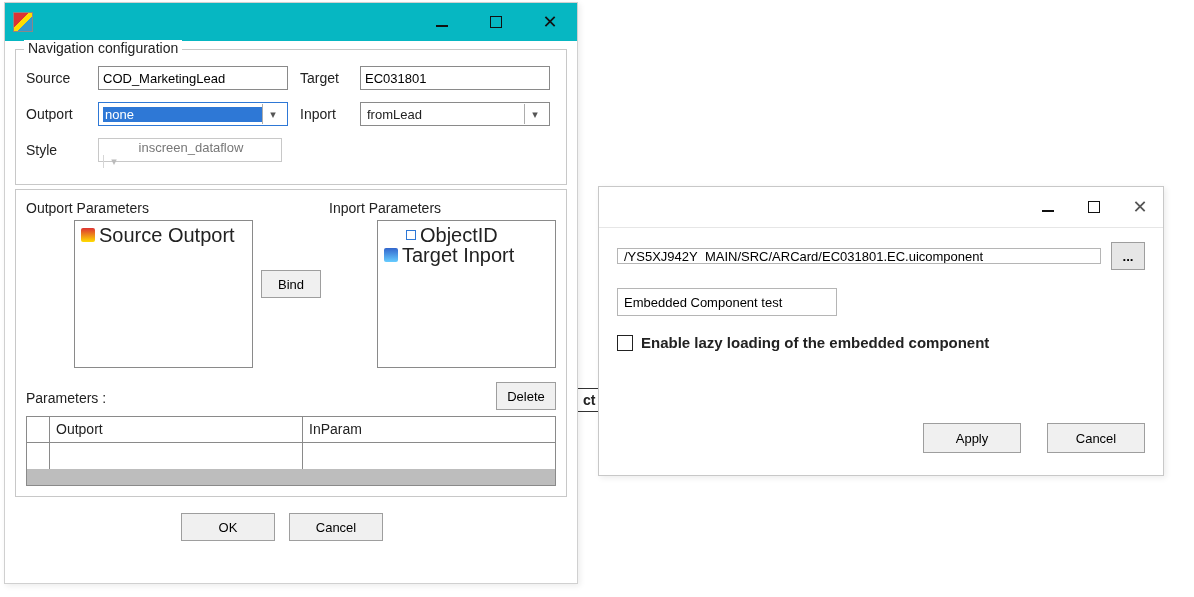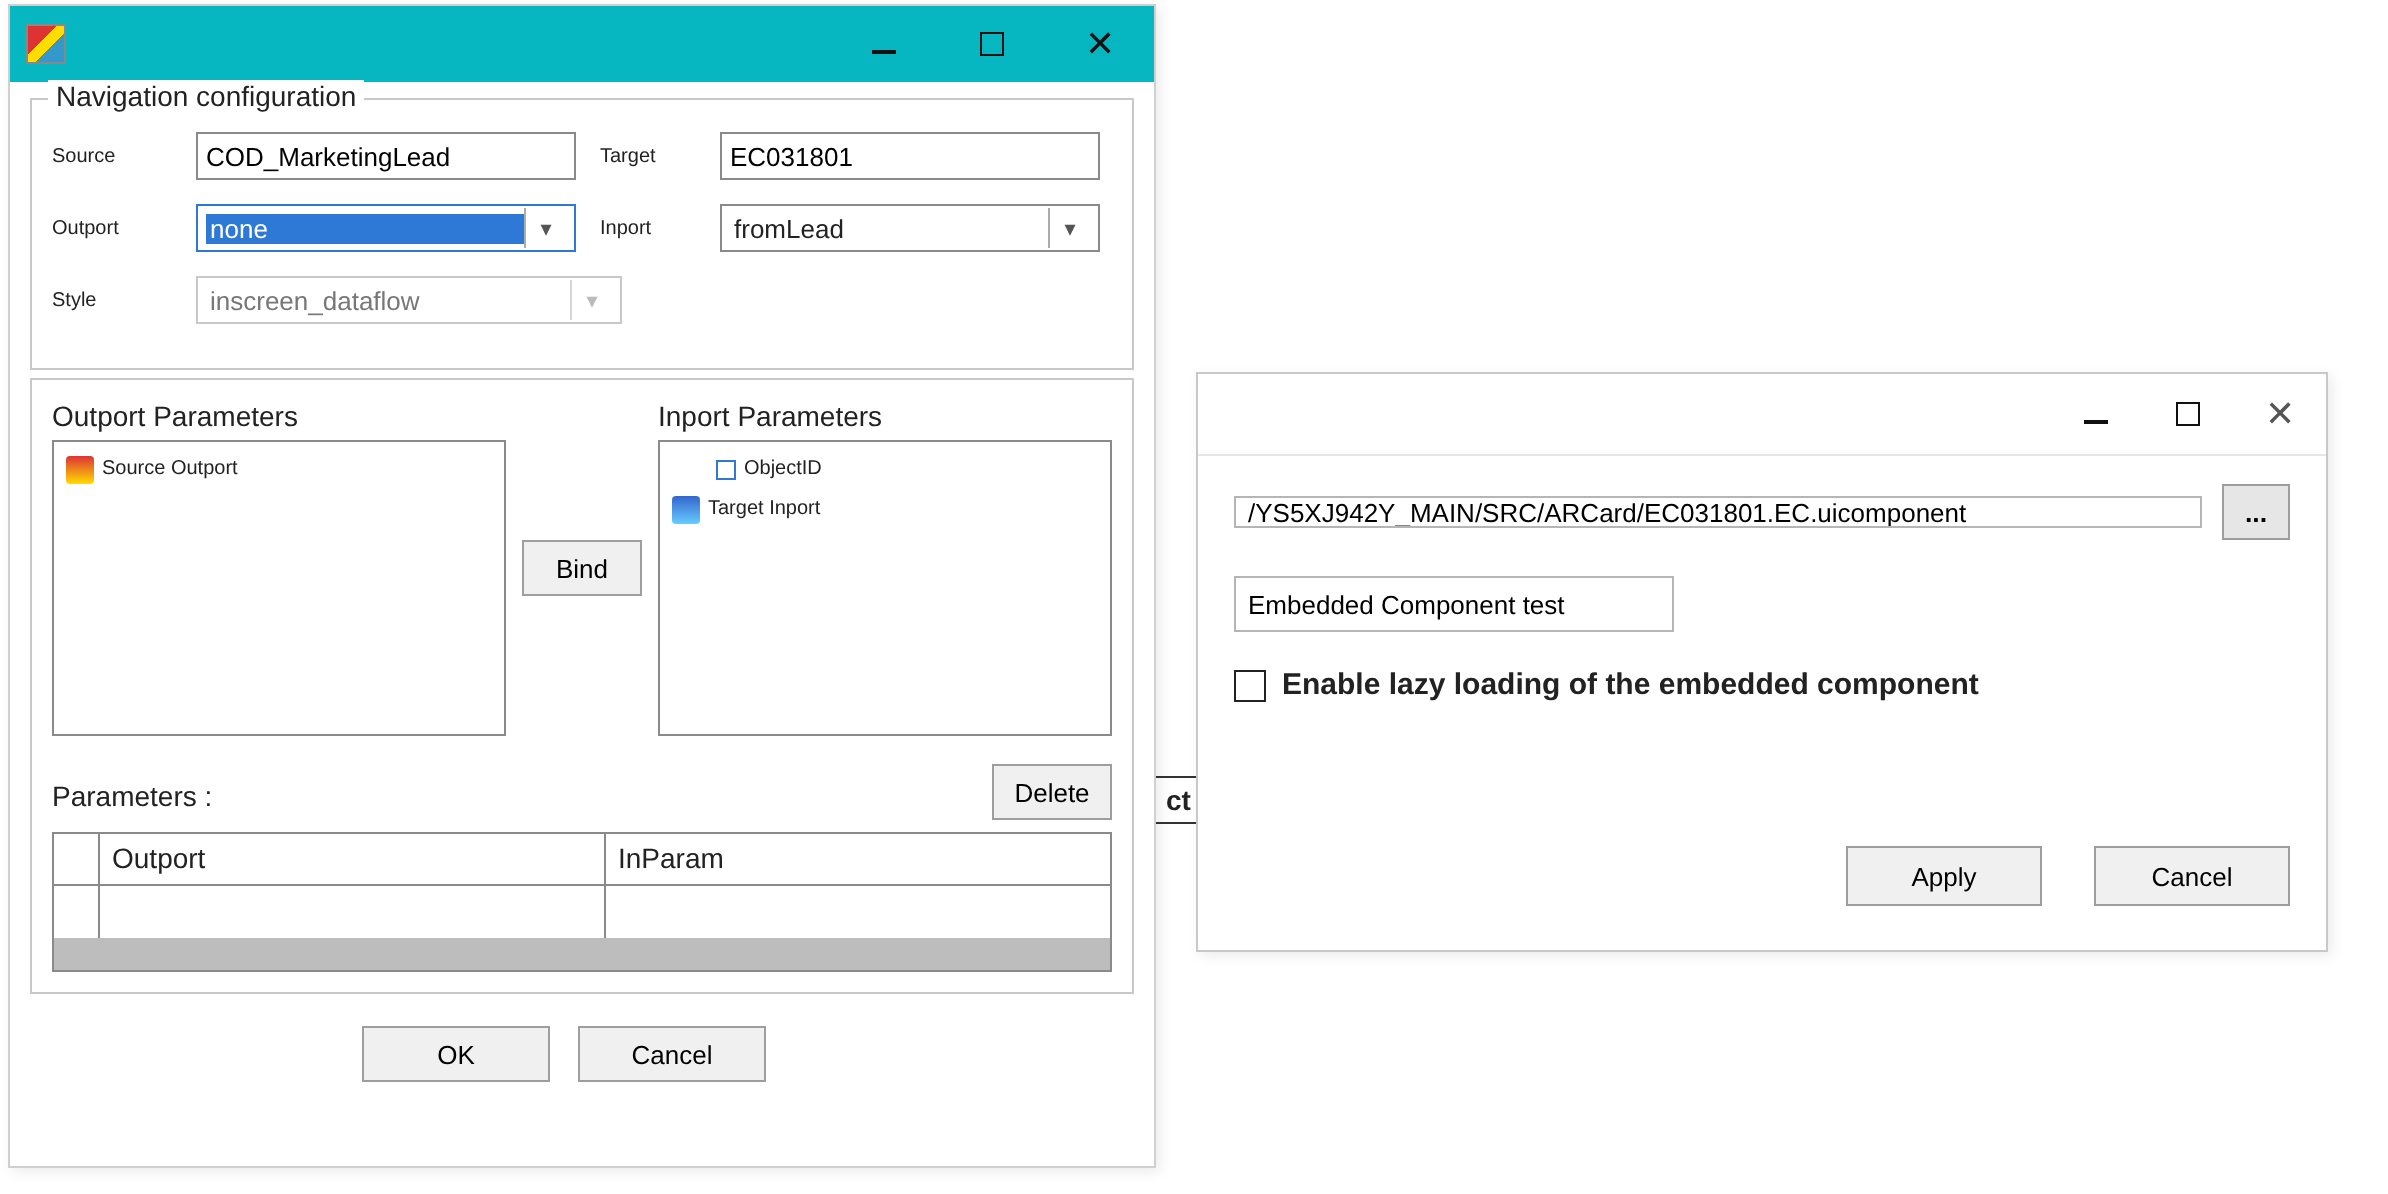--- a/index.html
+++ b/index.html
@@ -70,21 +70,21 @@
     font-size: 14px;
   }
 
   .form-row {
     display: flex;
     align-items: center;
     margin-bottom: 12px;
   }
   .form-row label.lbl {
     width: 72px;
-    font-size: 10px;
+    font-size: 14px;
   }
   .form-row label.lbl.mid {
     width: 60px;
     margin-left: 12px;
   }
   input.txt, .combo {
     height: 24px;
     box-sizing: border-box;
     border: 1px solid #8a8a8a;
     background: #fff;
@@ -106,42 +106,43 @@
     border-left: 1px solid #adadad;
     font-size: 11px;
     color: #555;
     align-self: stretch;
     display:flex; align-items:center; justify-content:center;
   }
   .combo-val { flex: 1; padding-left: 2px; }
   .combo.outport { width: 190px; border-color: #2e78d6; }
   .combo.outport .combo-val.sel { background: #2e78d6; color:#fff; }
   .combo.inport { width: 190px; }
-  .combo.style { width: 213px; color: #777; border-color: #c8c8c8; }
+  .combo.style { width: 184px; color: #777; border-color: #c8c8c8; flex-direction: column; }
   .combo.style .combo-arrow { border-left-color:#d6d6d6; color:#bbb; }
 
   
   .params-area {
     display: flex;
     gap: 8px;
   }
   .param-panel {
     flex: 1;
   }
   .param-panel .ptitle {
     font-size: 14px;
     margin-bottom: 4px;
   }
   .listbox {
     height: 138px;
     border: 1px solid #8a8a8a;
     padding: 4px 4px;
-    font-size: 10px;
+    font-size: 20px;
     overflow: auto;
     background: #fff;
+    margin-left: 48px;
   }
   .lb-item {
     display: flex;
     align-items: center;
     gap: 4px;
     padding: 0 2px;
     line-height: 20px;
   }
   .lb-item.nested { padding-left: 24px; }
   .ico-port, .ico-obj, .ico-dot {

